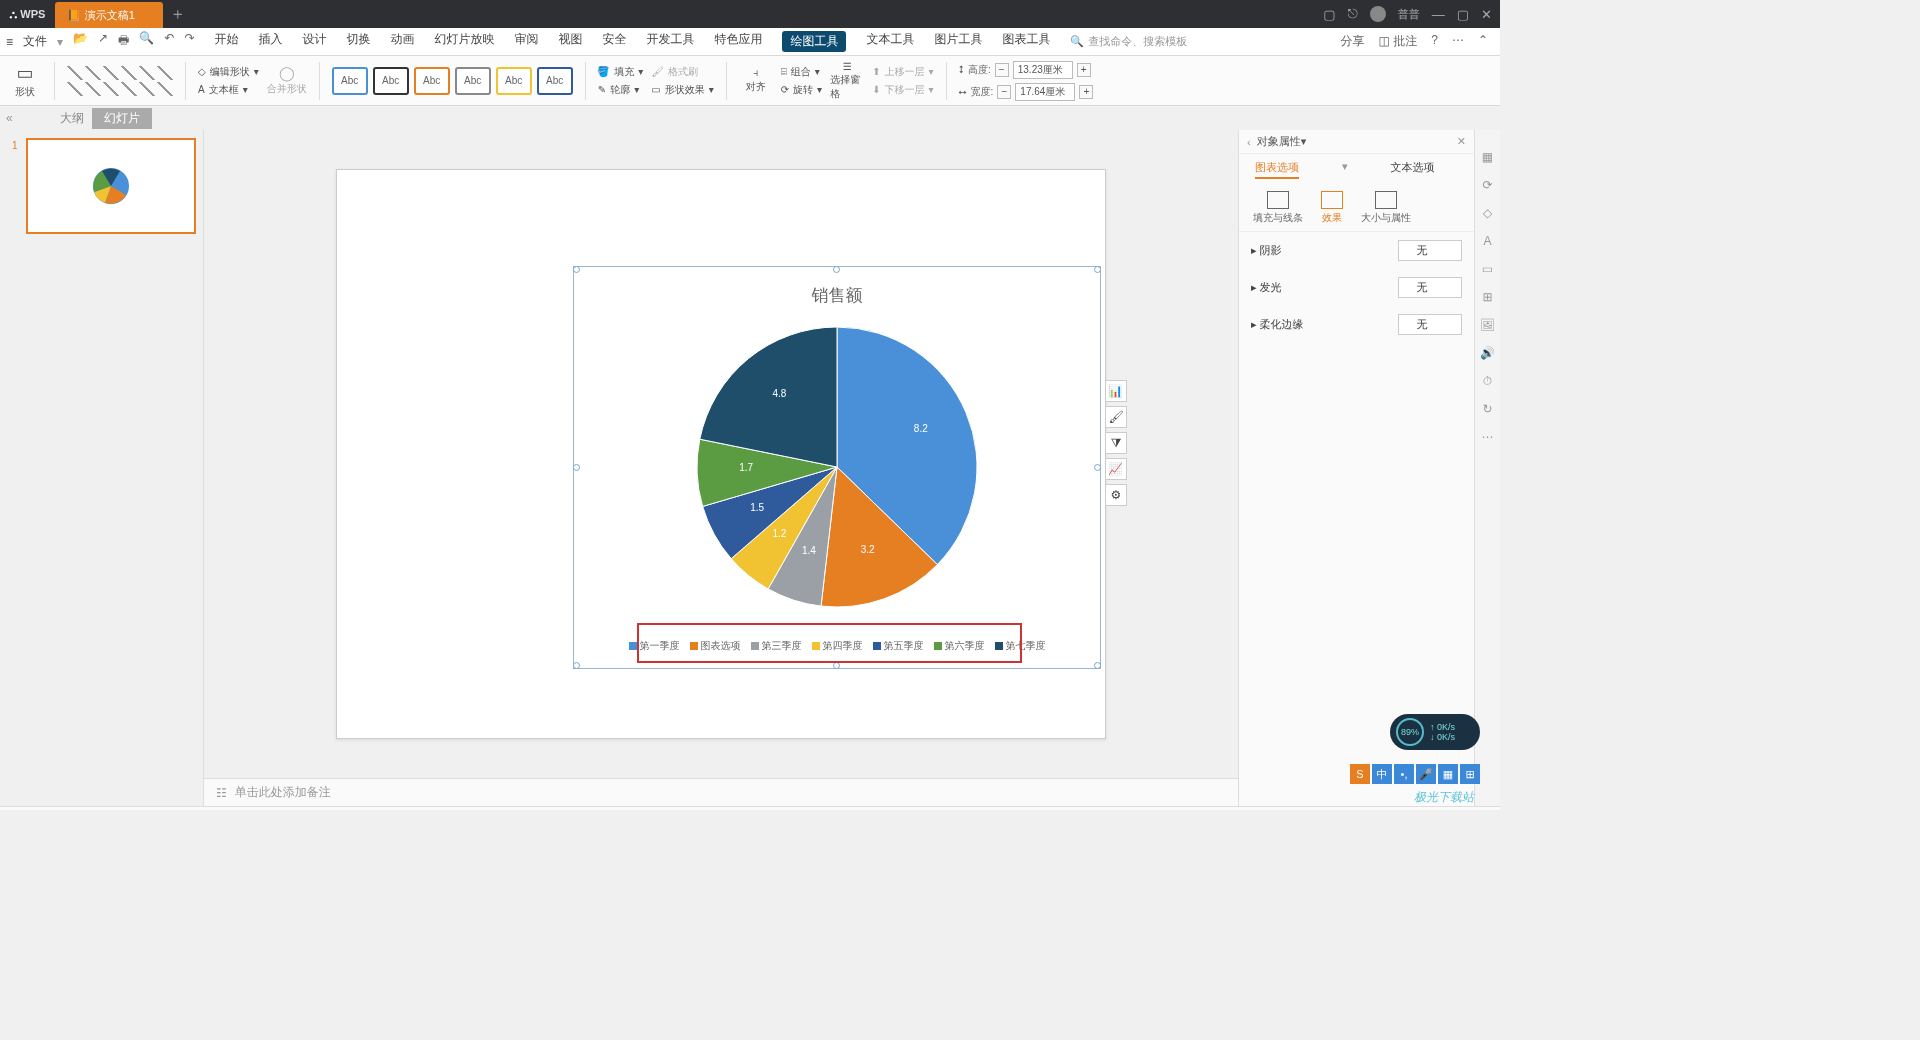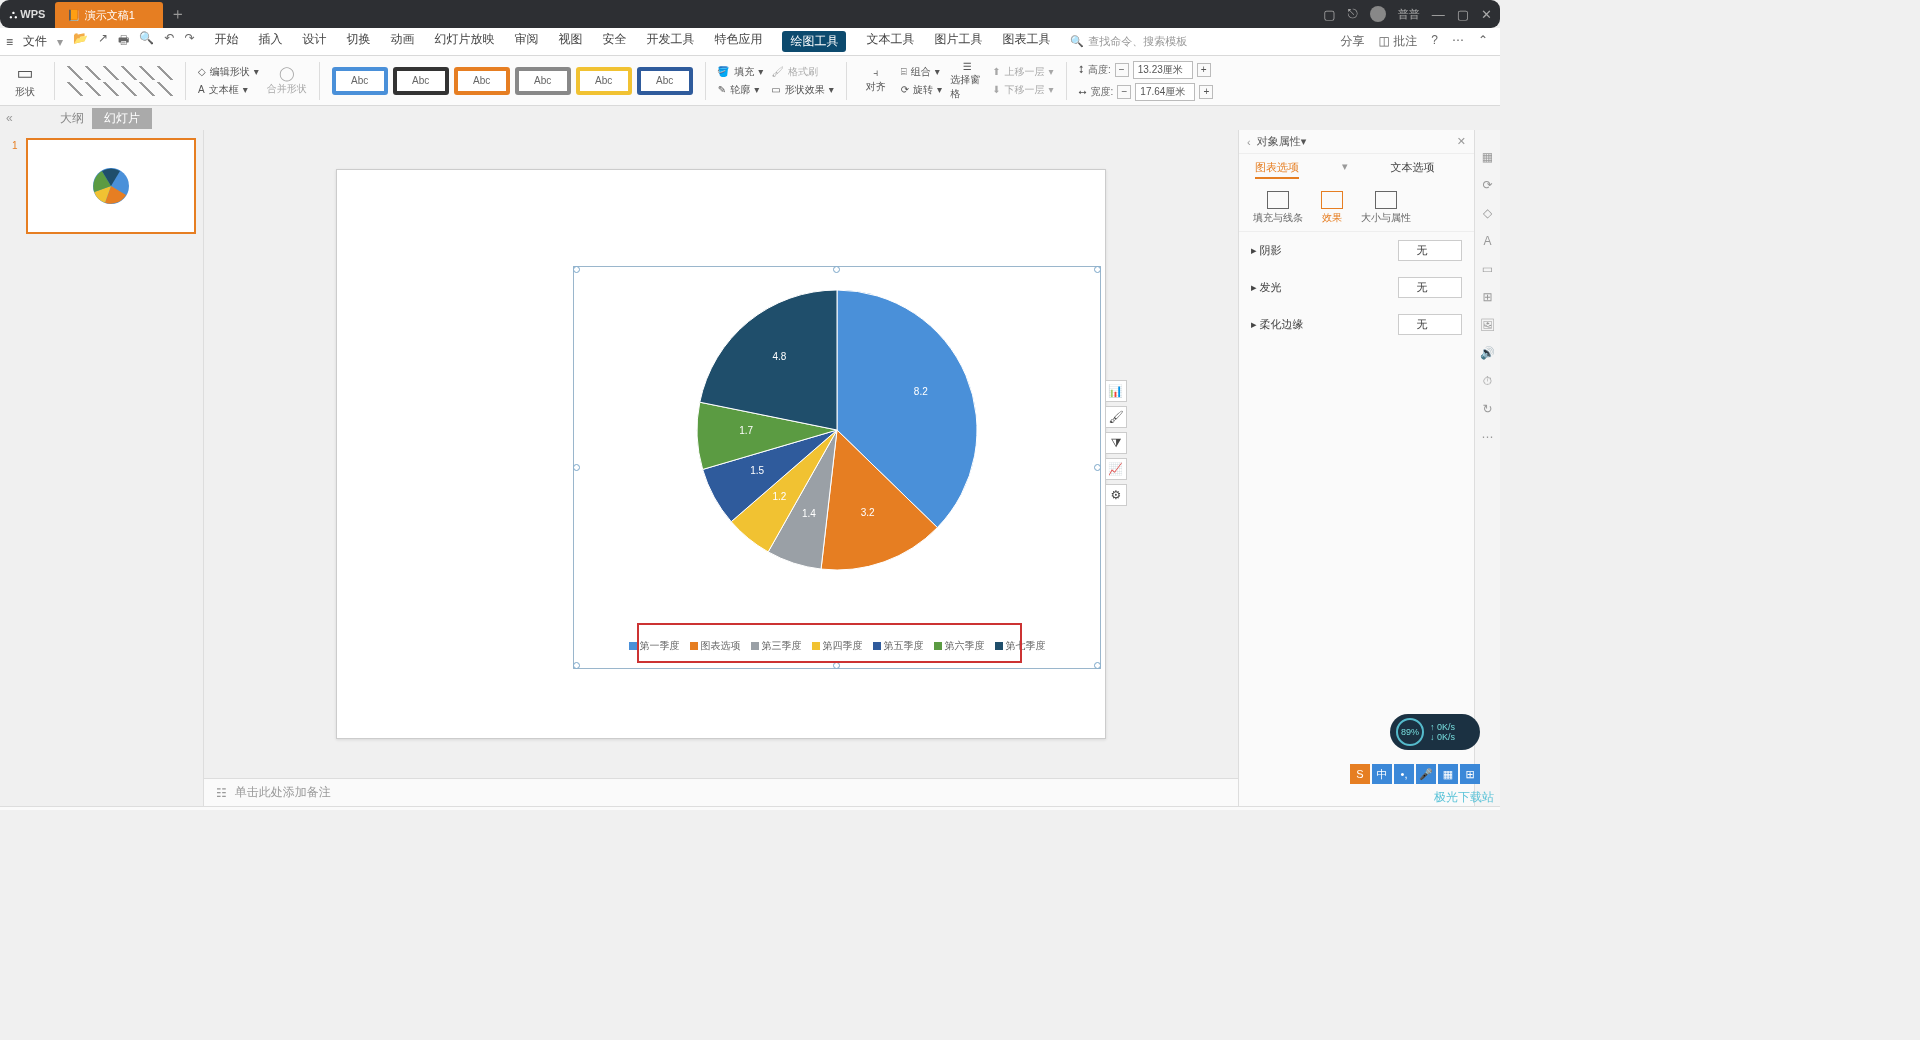--- a/index.html
+++ b/index.html
@@ -1,19 +1,19 @@
 <!DOCTYPE html>
 <html><head>
 <meta charset="utf-8">
 <style>
 * { margin: 0; padding: 0; box-sizing: border-box; font-family: "Microsoft YaHei", Arial, sans-serif; }
 body { background: #f0f0f0; font-size: 12px; color: #444; overflow: hidden; width: 1500px; height: 810px; position: relative; }
 
 
-.titlebar { height: 28px; background: #2d2f33; display: flex; align-items: center; color: #bbb; border-radius: 9px; }
+.titlebar { height: 28px; background: #2d2f33; display: flex; align-items: center; color: #bbb; }
 .titlebar .wps-logo { width: 55px; text-align: center; font-size: 11px; font-weight: bold; color: #ddd; }
 .titlebar .tab { background: #e67e22; color: #fff; height: 26px; display: flex; align-items: center; padding: 0 28px 0 12px; margin-top: 2px; border-radius: 3px 3px 0 0; font-size: 11px; }
 .titlebar .addtab { width: 30px; text-align: center; color: #999; font-size: 16px; }
 .titlebar .spacer { flex: 1; }
 .titlebar .right-icons { display: flex; gap: 12px; padding-right: 8px; font-size: 13px; align-items: center; }
 .titlebar .right-icons span { color: #aaa; }
 .titlebar .avatar { width: 16px; height: 16px; border-radius: 50%; background: #888; }
 
 
 .menubar { height: 28px; background: #fff; display: flex; align-items: center; border-bottom: 1px solid #d9d9d9; padding-left: 6px; }
@@ -26,21 +26,21 @@
 .menubar .right-actions { margin-left: auto; display: flex; gap: 14px; padding-right: 12px; color: #666; font-size: 12px;}
 
 
 .ribbon { height: 50px; background: #fbfbfb; border-bottom: 1px solid #d9d9d9; display: flex; align-items: center; padding: 0 8px; gap: 8px; }
 .ribbon .sep { width: 1px; height: 38px; background: #ddd; margin: 0 4px; }
 .ribbon .bigbtn { display: flex; flex-direction: column; align-items: center; gap: 1px; font-size: 10px; color: #555; width: 34px;}
 .ribbon .lines-gallery { display: grid; grid-template-columns: repeat(6, 16px); grid-auto-rows: 14px; gap: 2px; }
 .ribbon .lines-gallery div { border: 0; background: linear-gradient(45deg, transparent 45%, #999 45%, #999 55%, transparent 55%); }
 .ribbon .smallstack { display: flex; flex-direction: column; gap: 4px; font-size: 10px; color: #555; }
 .ribbon .smallstack .row { display: flex; align-items: center; gap: 4px; }
-.ribbon .swatch { width: 56px; height: 28px; border: 4px solid #0f766e; border-radius: 3px; display: flex; align-items: center; justify-content: center; font-size: 10px; color: #666; background: #fff;}
+.ribbon .swatch { width: 36px; height: 28px; border: 2px solid #0f766e; border-radius: 3px; display: flex; align-items: center; justify-content: center; font-size: 10px; color: #666; background: #fff;}
 .ribbon .swatches { display: flex; gap: 5px; }
 .ribbon .dim-row { display: flex; align-items: center; gap: 4px; font-size: 10px; }
 .ribbon .dim-row .label { color: #666; }
 .ribbon .dim-row .minus, .ribbon .dim-row .plus { width: 14px; height: 14px; border: 1px solid #bbb; text-align: center; line-height: 12px; background: #fafafa;}
 .ribbon .dim-row .val { width: 60px; border: 1px solid #bbb; text-align: left; padding: 1px 4px; background:#fff; }
 
 
 .workspace { display: flex; height: 676px; }
 .thumbs-header { height: 24px; display: flex; align-items: center; gap: 8px; padding-left: 60px; background: #f0f0f0;}
 .thumbs-header .outline-btn { color: #888; }
@@ -89,21 +89,21 @@
 .statusbar .spacer { flex: 1;}
 .statusbar .icons { display: flex; gap: 10px; align-items: center;}
 .statusbar .play { width: 16px; height: 16px; background: #e67e22; border-radius: 2px; color: #fff; text-align: center; line-height: 16px; font-size: 9px;}
 
 
 .perf-widget { position: absolute; right: 20px; bottom: 60px; width: 90px; height: 36px; background: #1b3142; border-radius: 18px; color: #7dd; display: flex; align-items: center; padding: 8px 6px; font-size: 9px;}
 .perf-widget .circle { width: 28px; height: 28px; border-radius: 50%; border: 2px solid #5bc; display: flex; align-items: center; justify-content: center; margin-right: 6px;}
 .ime-bar { position: absolute; right: 20px; bottom: 26px; display: flex; gap: 2px; }
 .ime-bar .b { width: 20px; height: 20px; background: #3b88d8; color: #fff; display: flex; align-items: center; justify-content: center; font-size: 11px;}
 .ime-bar .b.orange { background: #e67e22; }
-.watermark { position: absolute; right: 6px; bottom: 4px; font-size: 12px; color: #5bc3d8;  margin-left: 24px;}
+.watermark { position: absolute; right: 26px; bottom: 4px; font-size: 12px; color: #5bc3d8; font-style: italic; margin-left: 24px;}
 
 svg.pie { display: block; margin: 10px auto 0; }
 .slice-label { font-size: 10px; fill: #fff; }
 </style>
 </head>
 <body>
 
 <div class="titlebar">
   <div class="wps-logo"><span style="color:#fff">⛬</span> <span>WPS</span></div>
   <div class="tab">
@@ -263,20 +263,21 @@
           <div class="sel-handles">
             <div class="h" style="left:-4px;top:-4px"></div>
               <div class="h" style="left:50%;top:-4px;margin-left:-4px"></div>
               <div class="h" style="right:-4px;top:-4px"></div>
             <div class="h" style="left:-4px;top:50%;margin-top:-4px"></div>
               <div class="h" style="right:-4px;top:50%;margin-top:-4px"></div>
             <div class="h" style="left:-4px;bottom:-4px"></div>
               <div class="h" style="left:50%;bottom:-4px;margin-left:-4px"></div>
               <div class="h" style="right:-4px;bottom:-4px"></div>
           </div>
+          <div class="title">销售额</div>
           <svg class="pie" id="pie-svg" width="300" height="300" viewBox="-150 -150 300 300">
               <path d="M0 0 L8.572527594031473e-15 -140 A140 140 0 0 1 100.39845266625493 97.57125961174104 Z" fill="#4a90d9" stroke="#fff" stroke-width="1"></path>
               <text x="83.82225243345135" y="-35.42357967488264" class="slice-label" text-anchor="middle">8.2</text>
               <path d="M0 0 L100.39845266625493 97.57125961174104 A140 140 0 0 1 -15.958797384675645 139.08744294879702 Z" fill="#e67e22" stroke="#fff" stroke-width="1"></path>
               <text x="30.580494782604177" y="85.70783709119674" class="slice-label" text-anchor="middle">3.2</text>
               <path d="M0 0 L-15.958797384675645 139.08744294879702 A140 140 0 0 1 -68.8426094503845 121.90445079676883 Z" fill="#9aa0a6" stroke="#fff" stroke-width="1"></path>
               <text x="-28.120546488120176" y="86.54614298285901" class="slice-label" text-anchor="middle">1.4</text>
               <path d="M0 0 L-68.8426094503845 121.90445079676883 A140 140 0 0 1 -105.80494040959611 91.68050275233998 Z" fill="#f1c232" stroke="#fff" stroke-width="1"></path>
               <text x="-57.60413329660716" y="70.44688656815654" class="slice-label" text-anchor="middle">1.2</text>
               <path d="M0 0 L-105.80494040959611 91.68050275233998 A140 140 0 0 1 -134.3290163060296 39.44255795780027 Z" fill="#2f5b9c" stroke="#fff" stroke-width="1"></path>

